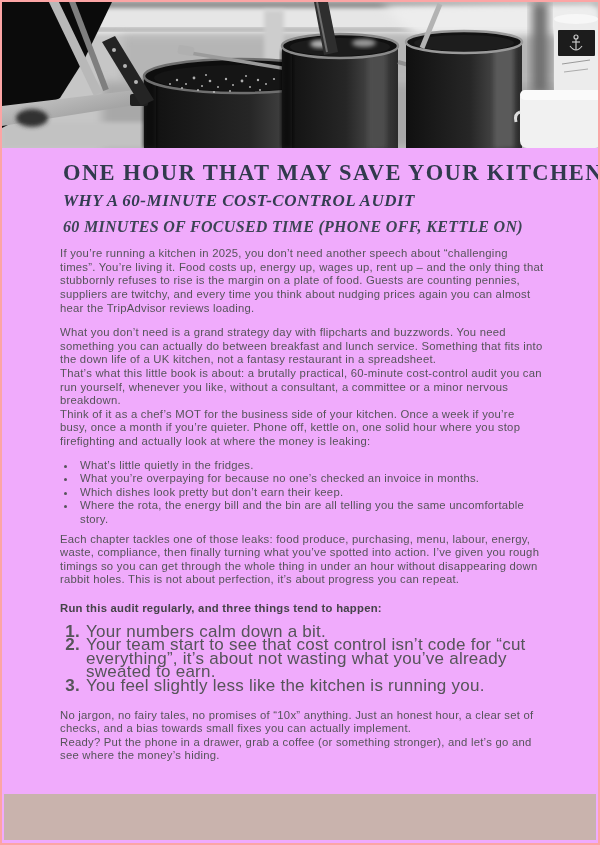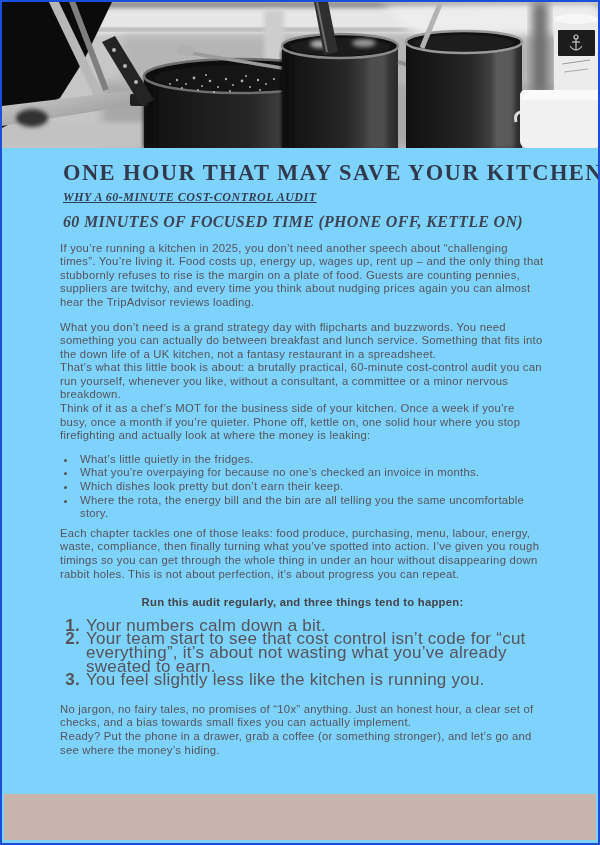--- a/index.html
+++ b/index.html
@@ -1,53 +1,53 @@
 <!DOCTYPE html>
 <html><head>
 <meta charset="utf-8">
 <style>
   html,body{margin:0;padding:0;background:#ffffff;}
   .page{
     position:relative;
     width:600px;height:845px;
     box-sizing:border-box;
-    border:2px solid #1d4ed8;
-    background:#7dd3fc;
+    border:2px solid #fca5a5;
+    background:#f0abfc;
     overflow:hidden;
     font-family:"Liberation Sans","DejaVu Sans",sans-serif;
   }
   .hero{width:596px;height:146px;overflow:hidden;background:#c6c6c6;}
   .hero svg{display:block;}
   .content{padding:0 53px 0 58px;}
   h1.title{
     font-family:"Liberation Serif","DejaVu Serif",serif;
     font-size:22.5px;font-weight:700;letter-spacing:1.4px;
     color:#313a4d;margin:13px 0 0 3px;white-space:nowrap;line-height:1.1;
   }
   h2.subtitle{
     font-family:"Liberation Serif","DejaVu Serif",serif;
-    font-style:italic;font-size:12px;font-weight:600;letter-spacing:.5px;
-    color:#333d51;margin:5px 0 0 3px;line-height:1.15;white-space:nowrap;text-decoration:underline;
+    font-style:italic;font-size:17px;font-weight:600;letter-spacing:.5px;
+    color:#333d51;margin:5px 0 0 3px;line-height:1.15;white-space:nowrap;
   }
   .kicker{
     font-family:"Liberation Serif","DejaVu Serif",serif;
     font-style:italic;font-size:16px;font-weight:700;letter-spacing:.3px;
     color:#3c4455;margin:8px 0 0 3px;
   }
   .para{
     font-size:11.3px;line-height:13.6px;letter-spacing:.25px;
     color:#56545a;margin:11px 0 0;
   }
   .pline{display:block;}
   .para.mt-lg{margin-top:6px;}
   .para.mt-md{margin-top:16px;}
   .para.mt-sm{margin-top:0;}
   .bold-heading{
     font-size:11.3px;line-height:13.6px;letter-spacing:.25px;
-    font-weight:700;color:#454349;margin:15px 0 0;text-align:center;
+    font-weight:700;color:#454349;margin:15px 0 0;
   }
   ul.leaks{
     margin:10px 0 0;padding-left:17px;
     font-size:11.3px;line-height:13.6px;letter-spacing:.25px;color:#56545a;
   }
   ul.leaks li{padding-left:3px;}
   ol.benefits{
     margin:9px 0 0;padding-left:25px;
     font-size:17px;line-height:13.6px;letter-spacing:.25px;color:#56545a;
   }

